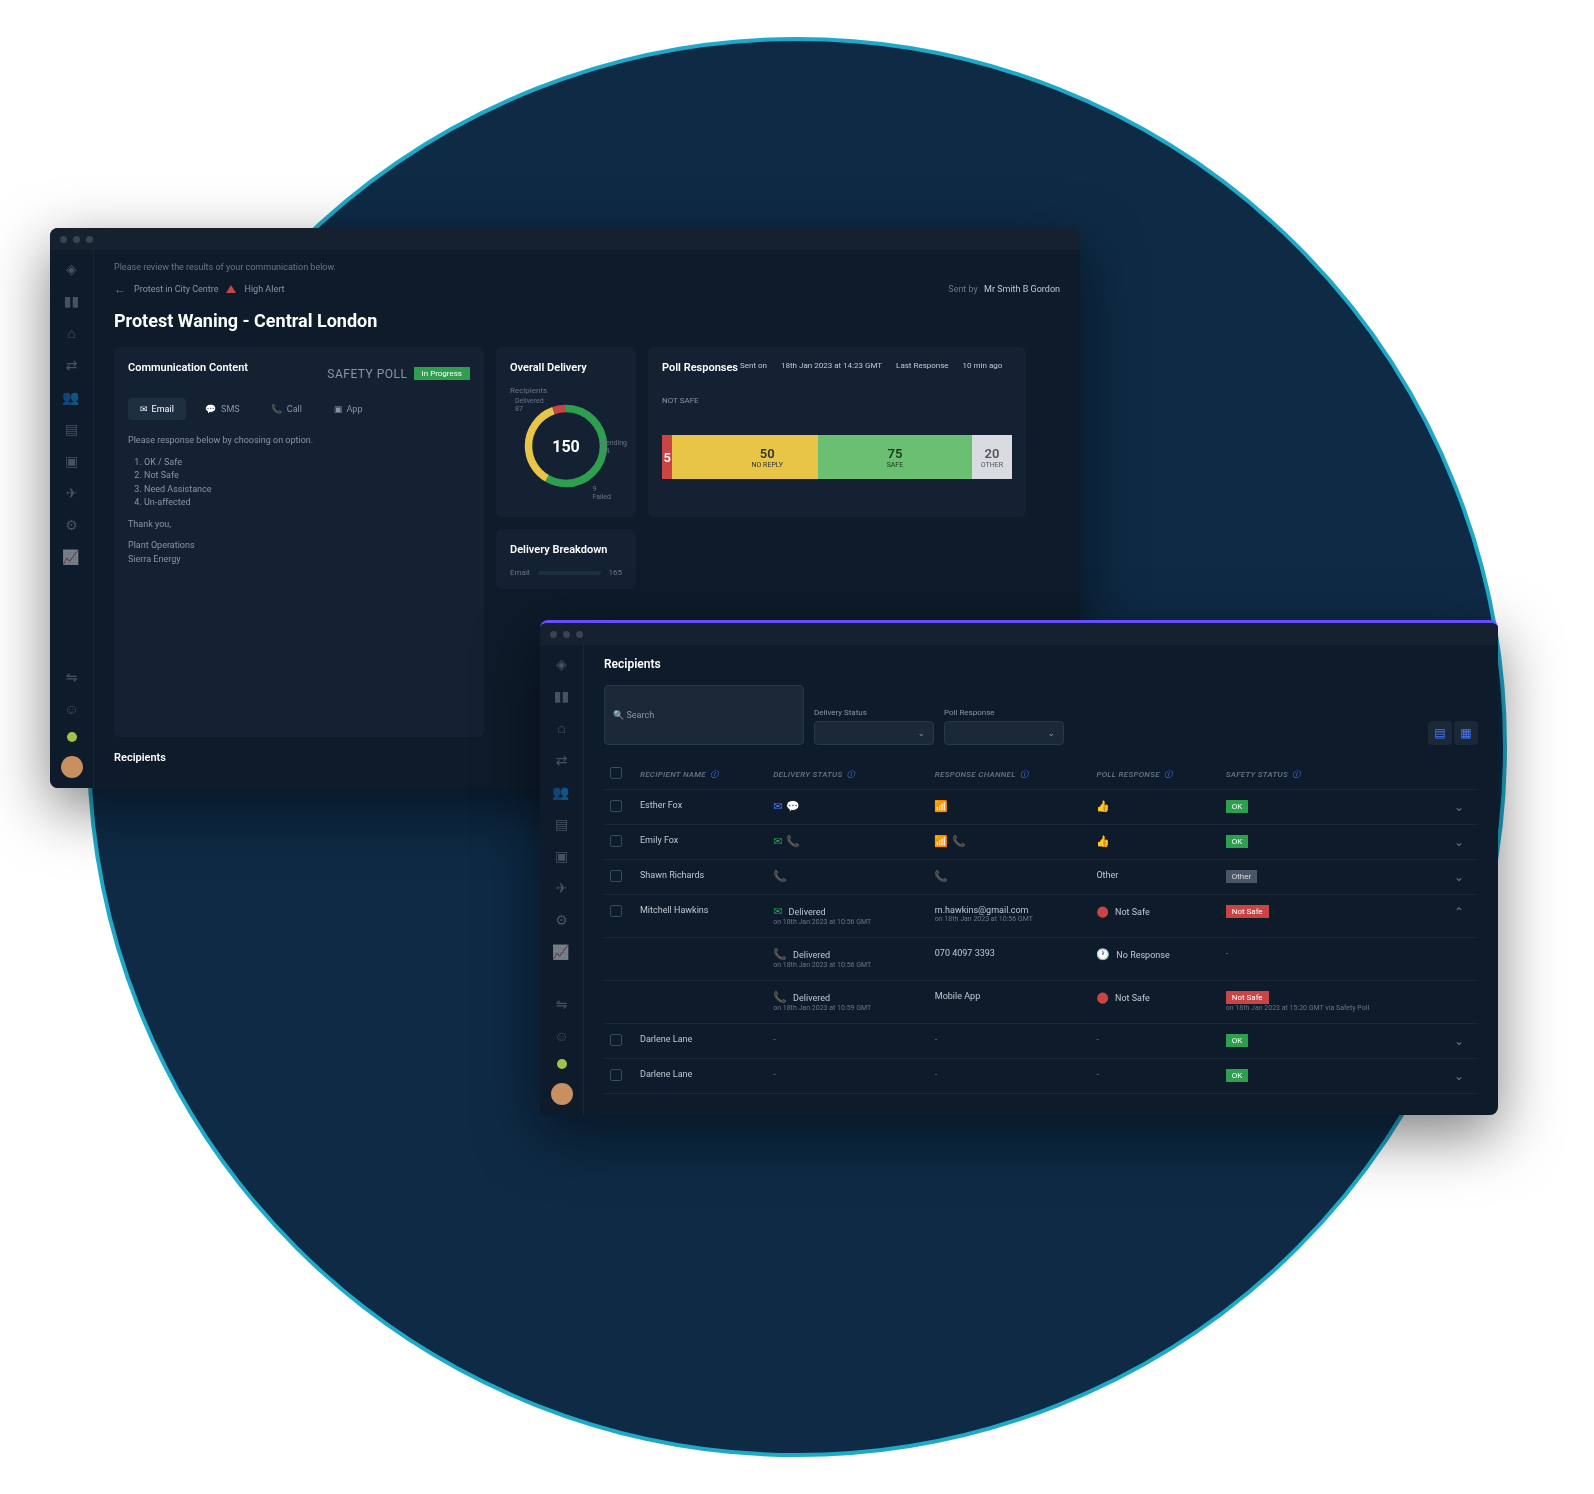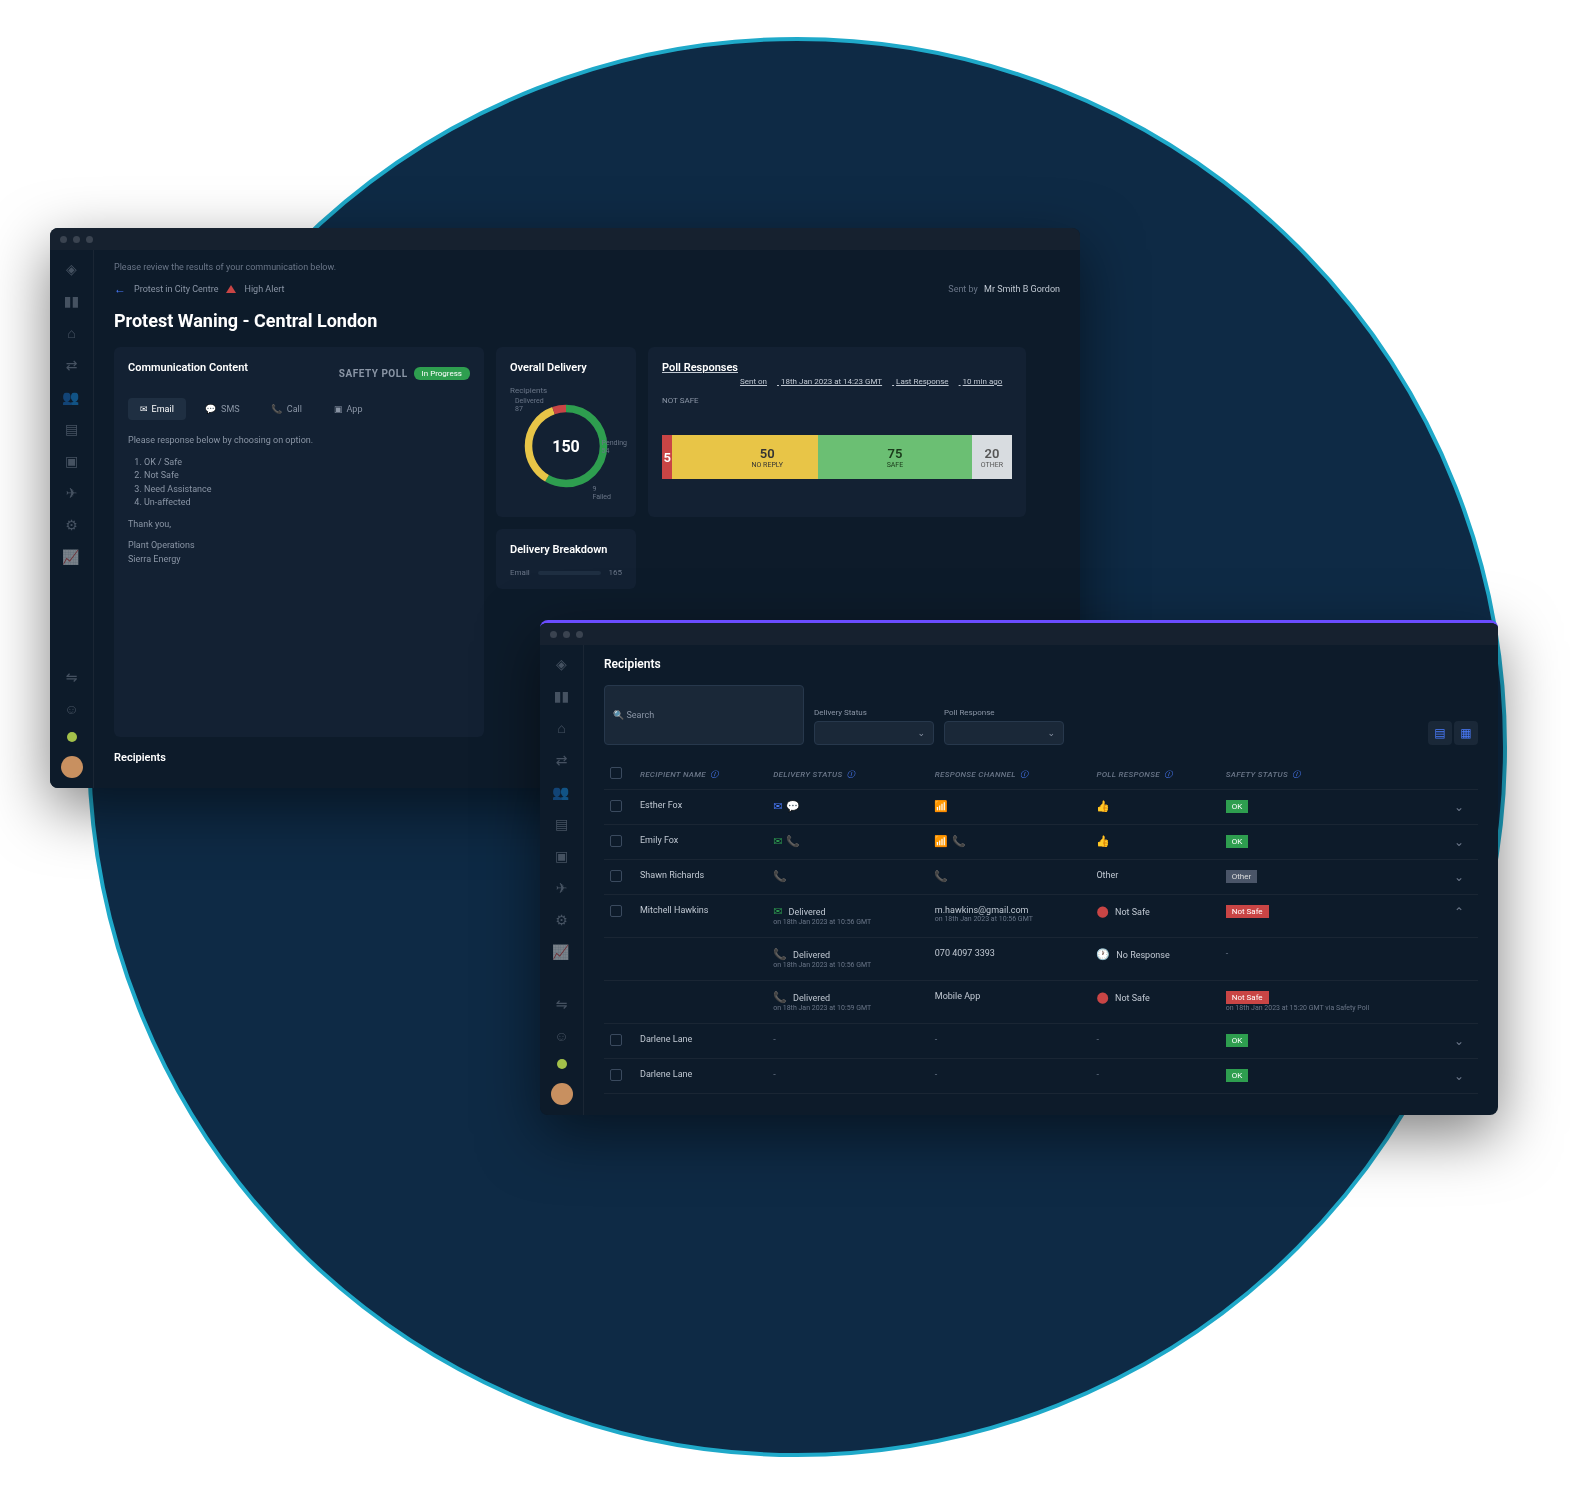--- a/index.html
+++ b/index.html
@@ -72,40 +72,40 @@
   .page-title { font-size: 18px; font-weight: 700; color: #fff; margin-bottom: 16px; }
   .cards { display: flex; gap: 12px; }
   .card {
     background: #132133;
     border-radius: 6px;
     padding: 14px;
   }
   .card-title { font-size: 11px; font-weight: 600; color: #fff; margin-bottom: 12px; }
   .comm-card { width: 370px; height: 390px; }
   .comm-head { display: flex; align-items: center; margin-bottom: 12px; }
-  .comm-head .lbl { margin-left: auto; font-size: 10px; color: #8a95a5; letter-spacing: 0.5px; font-weight: bold; }
-  .pill { font-size: 8px; padding: 2px 8px; border-radius: 6px; background: #2e9e4f; color: #fff; margin-left: 6px; }
+  .comm-head .lbl { margin-left: auto; font-size: 12px; color: #8a95a5; letter-spacing: 0.5px; }
+  .pill { font-size: 8px; padding: 2px 8px; border-radius: 0; background: #2e9e4f; color: #fff; margin-left: 6px; }
   .tabs { display: flex; gap: 8px; margin-bottom: 14px; font-size: 9px; }
   .tab { padding: 6px 12px; border-radius: 4px; color: #8a95a5; display: flex; align-items: center; gap: 4px; }
   .tab.active { background: #1f2f42; color: #fff; }
   .body-text { font-size: 9px; color: #8a95a5; line-height: 1.5; }
   .body-text p { margin-bottom: 8px; }
   .body-text ol { padding-left: 16px; margin-bottom: 8px; }
   .delivery-card { width: 140px; height: 170px; }
   .rec-label { font-size: 8px; color: #6a7688; margin-bottom: 6px; }
   .donut-wrap { display: flex; align-items: center; justify-content: center; position: relative; }
   .donut { width: 90px; height: 90px; position: relative; }
   .donut svg { position: absolute; inset: 0; }
   .donut .center { position: absolute; inset: 0; display: flex; align-items: center; justify-content: center; font-size: 16px; font-weight: 700; color: #fff; }
   .donut-legend { position: absolute; font-size: 7px; color: #6a7688; }
   .dl1 { top: -4px; left: -6px; }
   .dl2 { top: 38px; right: -16px; }
   .dl3 { bottom: -10px; right: 0; }
   .poll-card { flex: 1; height: 170px; }
-  .poll-head { display: flex; align-items: flex-end; margin-bottom: 10px; text-decoration: underline; }
+  .poll-head { display: flex; align-items: flex-start; margin-bottom: 10px; }
   .poll-head .meta { margin-left: auto; font-size: 8px; color: #6a7688; }
   .poll-head .meta span { color: #c0c8d2; margin-left: 2px; margin-right: 10px; }
   .safety-lbl { font-size: 8px; color: #8a95a5; margin-bottom: 6px; }
   .chart-bar { display: flex; height: 44px; margin-top: 30px; }
   .seg { display: flex; flex-direction: column; align-items: center; justify-content: center; }
   .seg .val { font-size: 13px; font-weight: 600; }
   .seg .lab { font-size: 7px; }
   .seg.red { background: #c94545; color: #fff; flex: 5; }
   .seg.yellow { background: #e8c547; color: #333; flex: 50; padding-left: 44px; }
   .seg.green { background: #6bbf73; color: #1a3a1a; flex: 75; }

